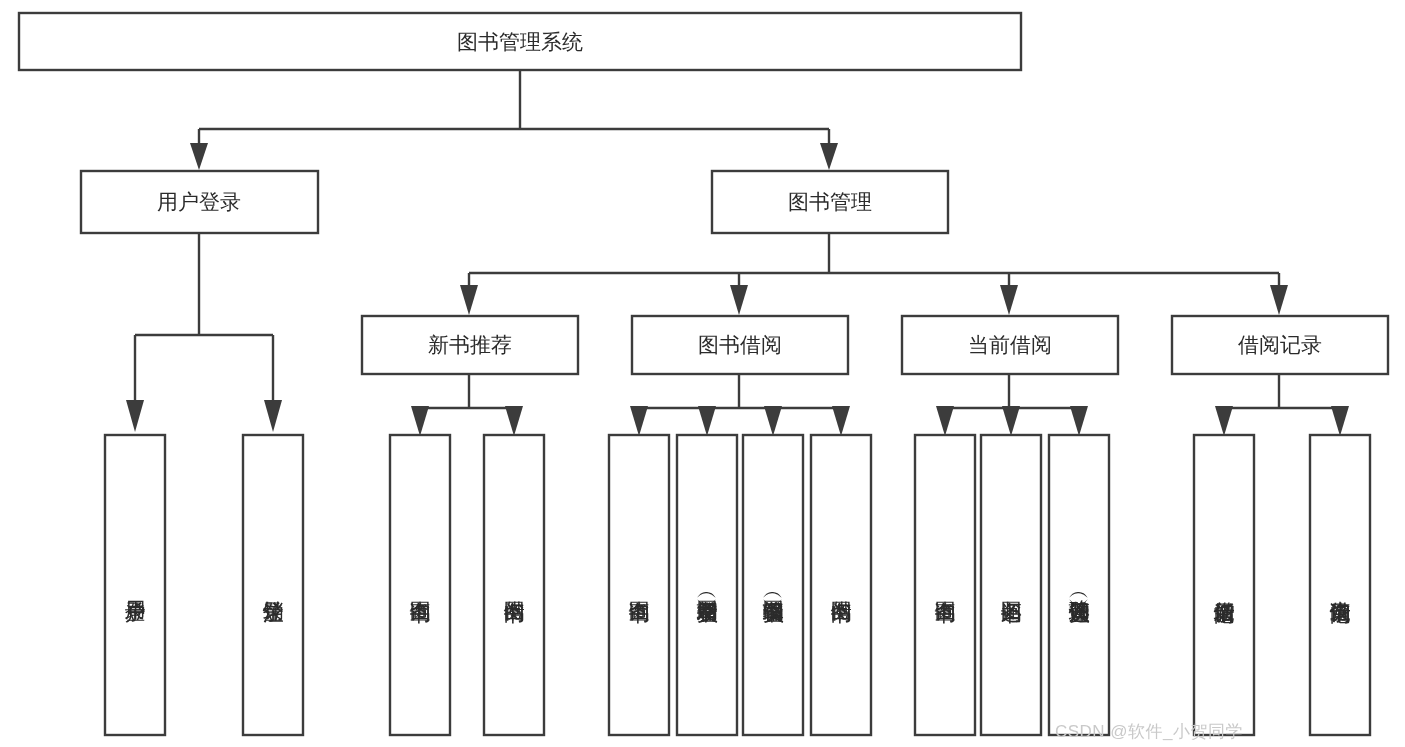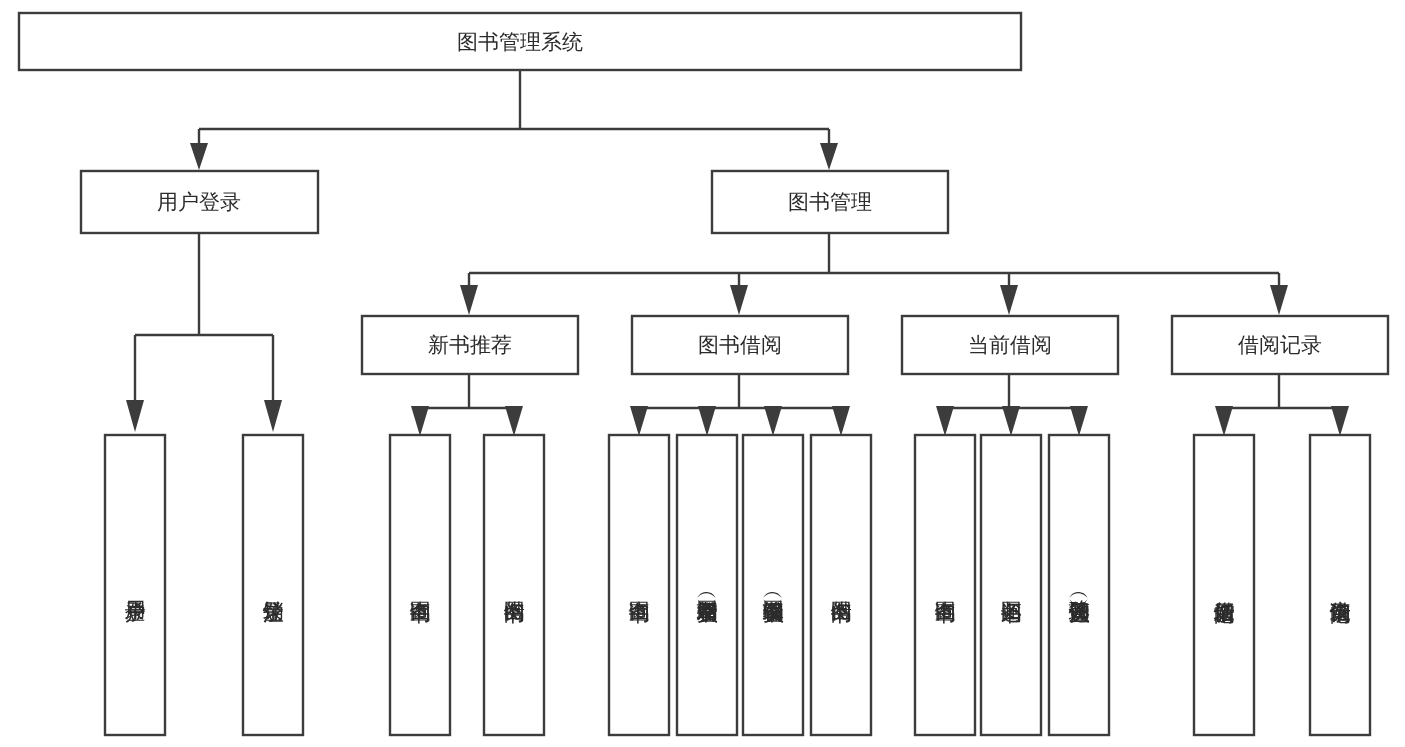--- a/index.html
+++ b/index.html
@@ -234,13 +234,14 @@
     <div class="node-label-v">确认归还（管理员）</div>
   </div>
 
   <div class="vlabel-wrap" style="left:1194px; top:435px; width:60px; height:300px;">
     <div class="node-label-v">新增借阅记录</div>
   </div>
   <div class="vlabel-wrap" style="left:1310px; top:435px; width:60px; height:300px;">
     <div class="node-label-v">查询借阅记录</div>
   </div>
 
+  <div class="watermark">CSDN @软件_小贺同学</div>
 </div>
 
 </body></html>

